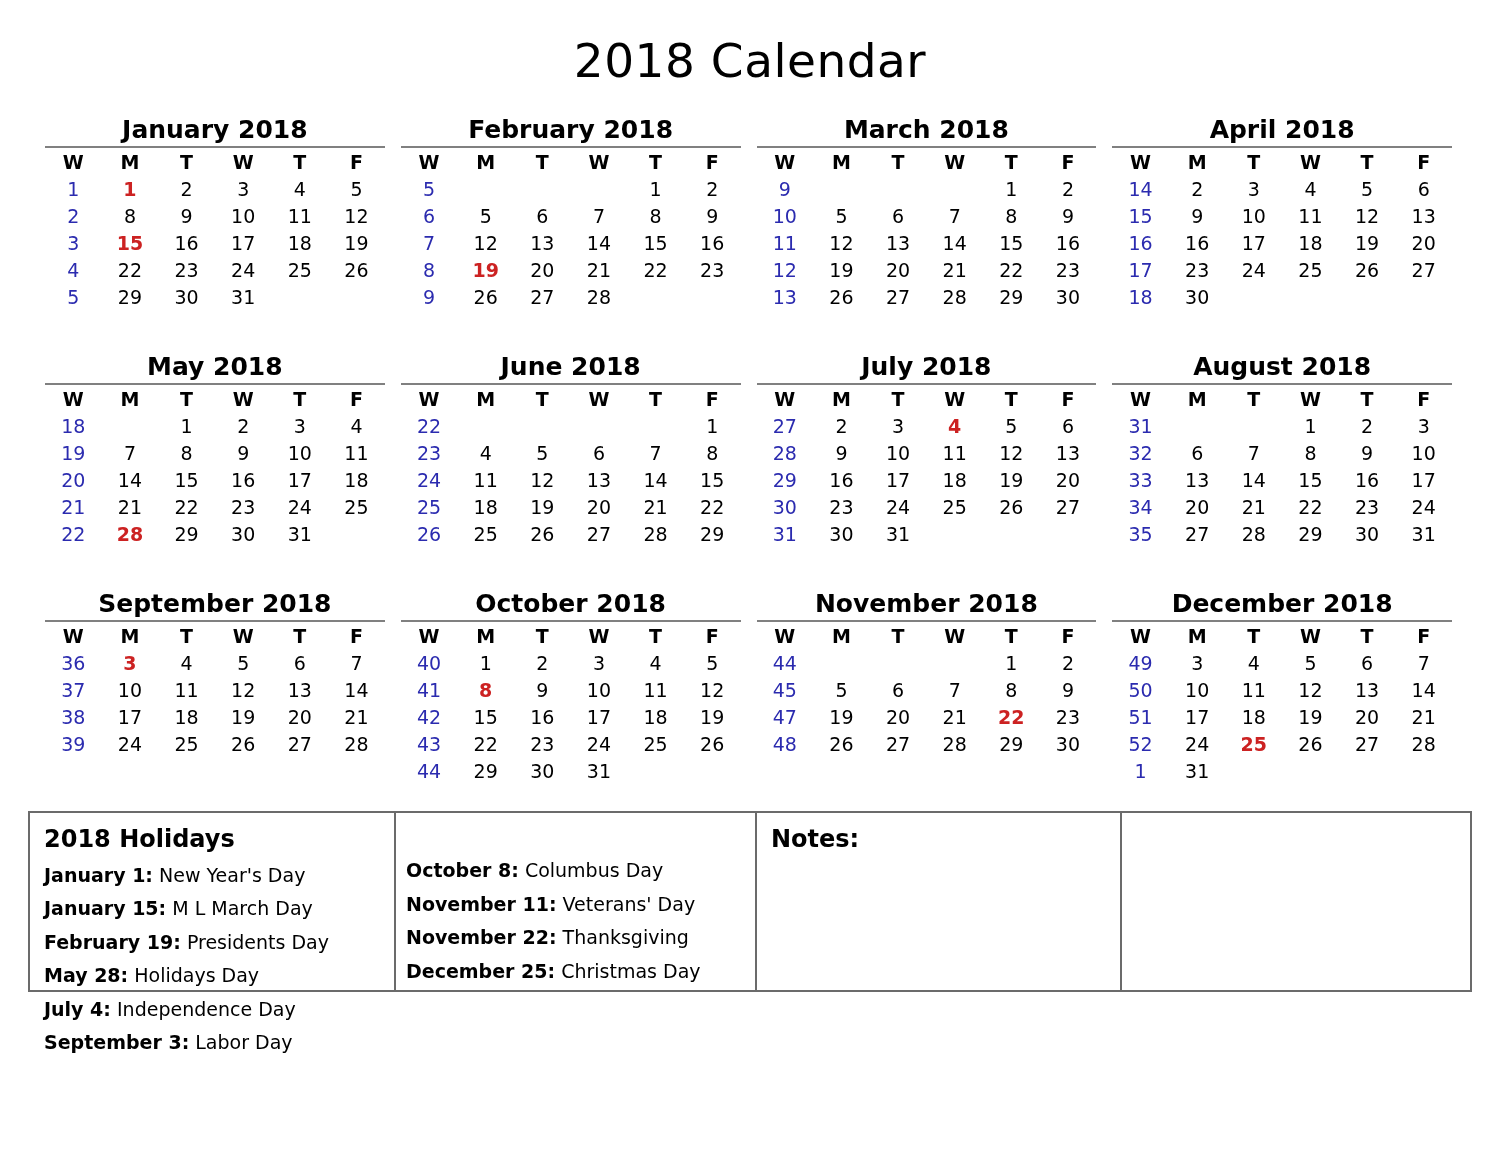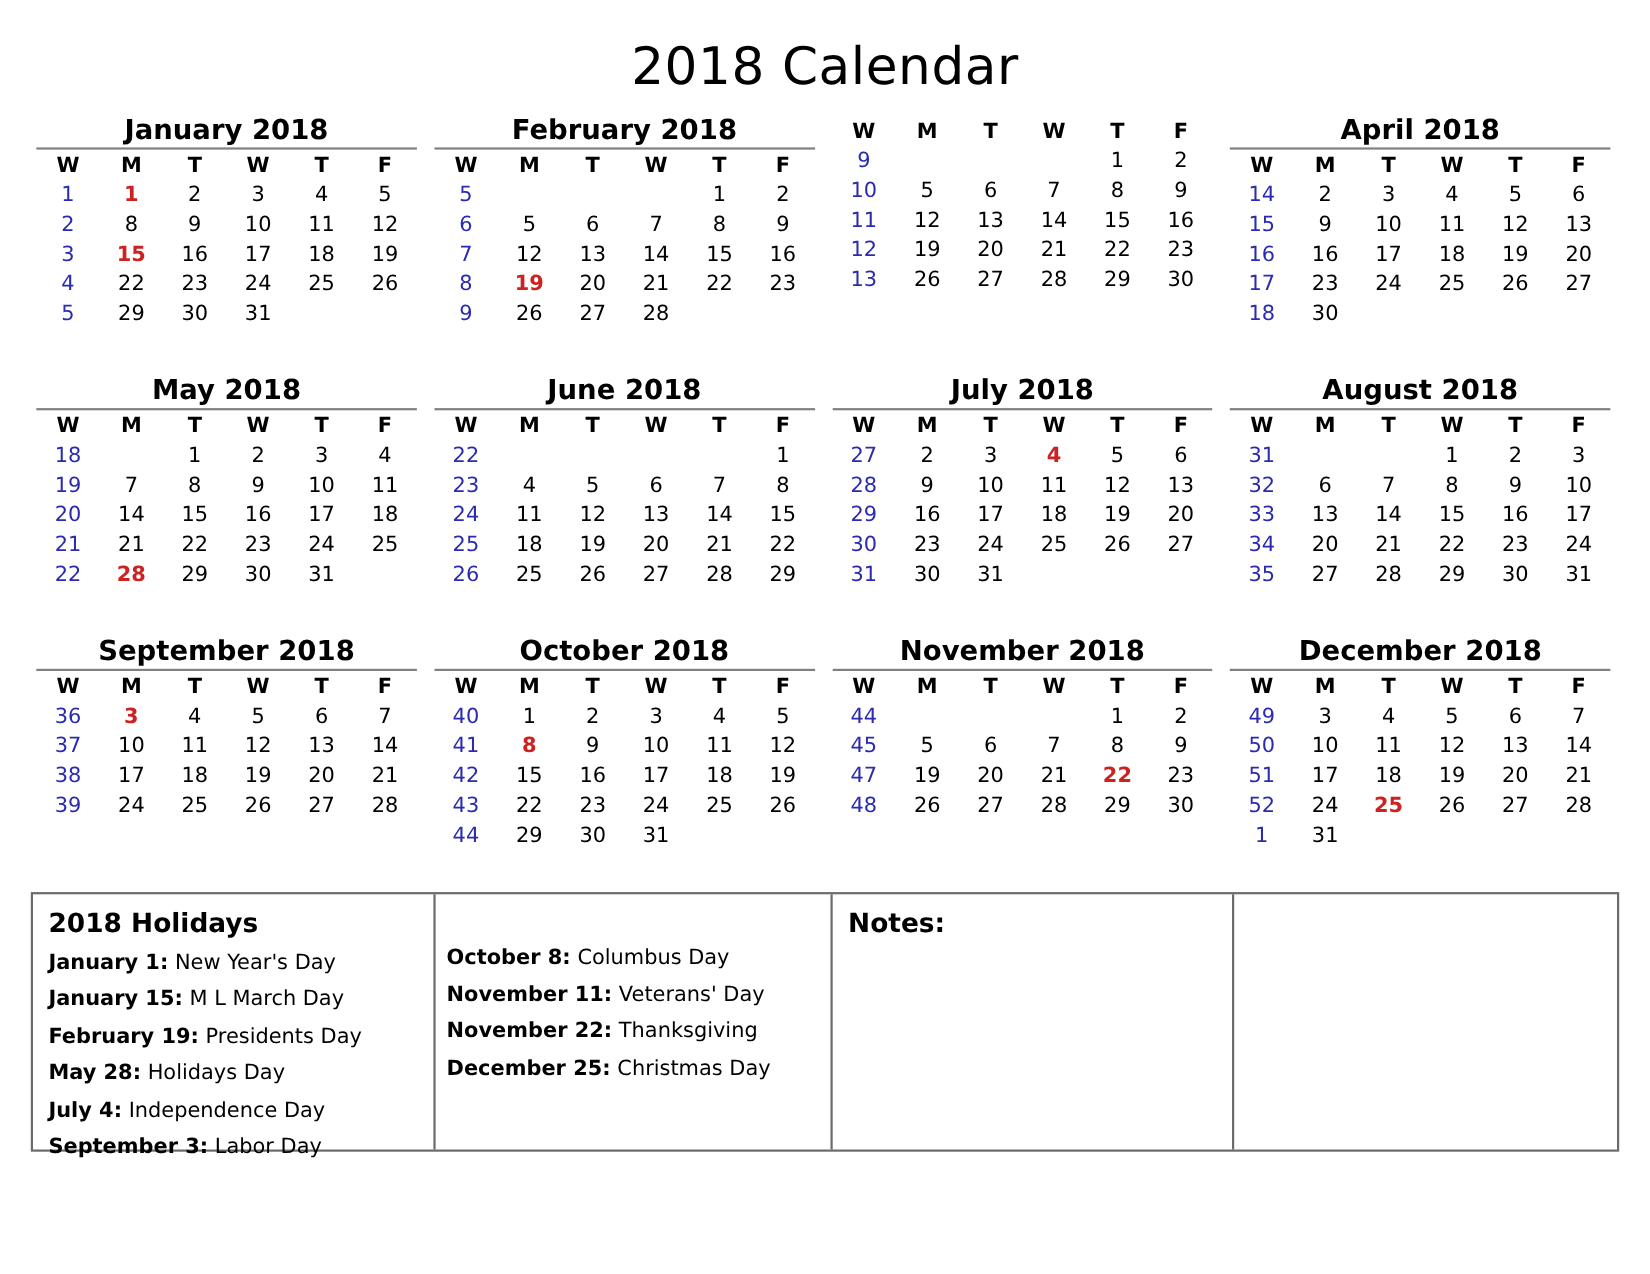--- a/index.html
+++ b/index.html
@@ -31,21 +31,21 @@
     font-weight: normal;
     letter-spacing: 0.5px;
     margin: 0;
     padding-top: 37px;
     line-height: 1.0;
     font-family: "DejaVu Sans", "Liberation Sans", sans-serif;
   }
 
   
   .months-grid {
-    margin: 0;
+    margin: 12px;
     padding: 21px 28px 0 33px;
     display: grid;
     grid-template-columns: repeat(4, 1fr);
     column-gap: 8px;
     row-gap: 0;
     box-sizing: border-box;
   }
 
   .month-block {
     width: 100%;
@@ -109,21 +109,21 @@
   td.day.empty {
     color: transparent;
   }
 
   
   .info-box {
     position: absolute;
     left: 28px;
     top: 811px;
     width: 1444px;
-    height: 236px;
+    height: 181px;
     border: 2px solid #6b6b6b;
     box-sizing: border-box;
     display: flex;
   }
 
   .info-cell {
     box-sizing: border-box;
     border-right: 2px solid #6b6b6b;
     padding: 12px 14px 10px 14px;
     height: 100%;
@@ -292,20 +292,21 @@
               <td class="day">26</td>
               <td class="day">27</td>
               <td class="day">28</td>
               <td class="day empty"></td>
               <td class="day empty"></td>
             </tr>
           </tbody>
         </table>
       </div>
       <div class="month-block">
+        <div class="month-title">March 2018</div>
         <table class="month-table">
           <thead>
             <tr>
               <th class="wk-head">W</th>
               <th>M</th>
               <th>T</th>
               <th>W</th>
               <th>T</th>
               <th>F</th>
             </tr>

